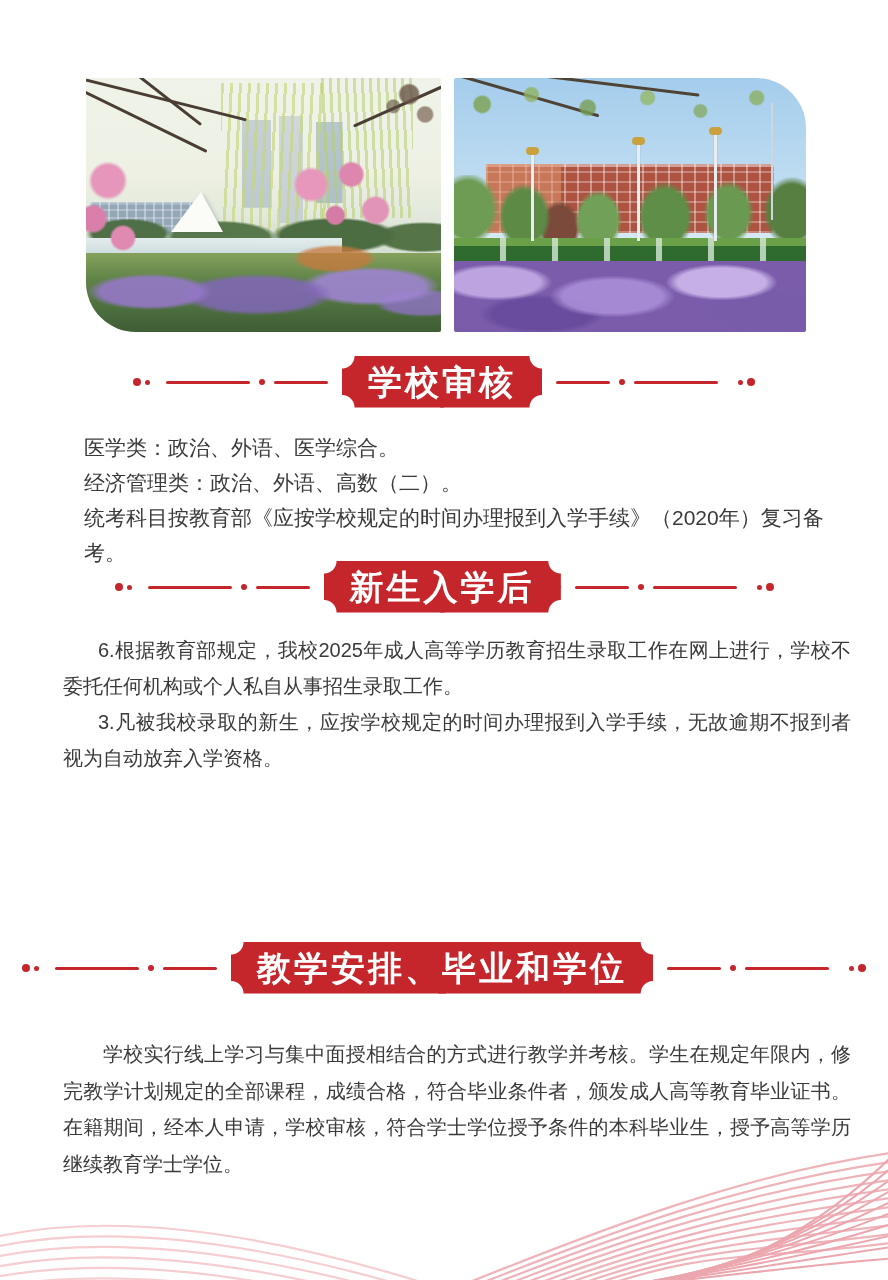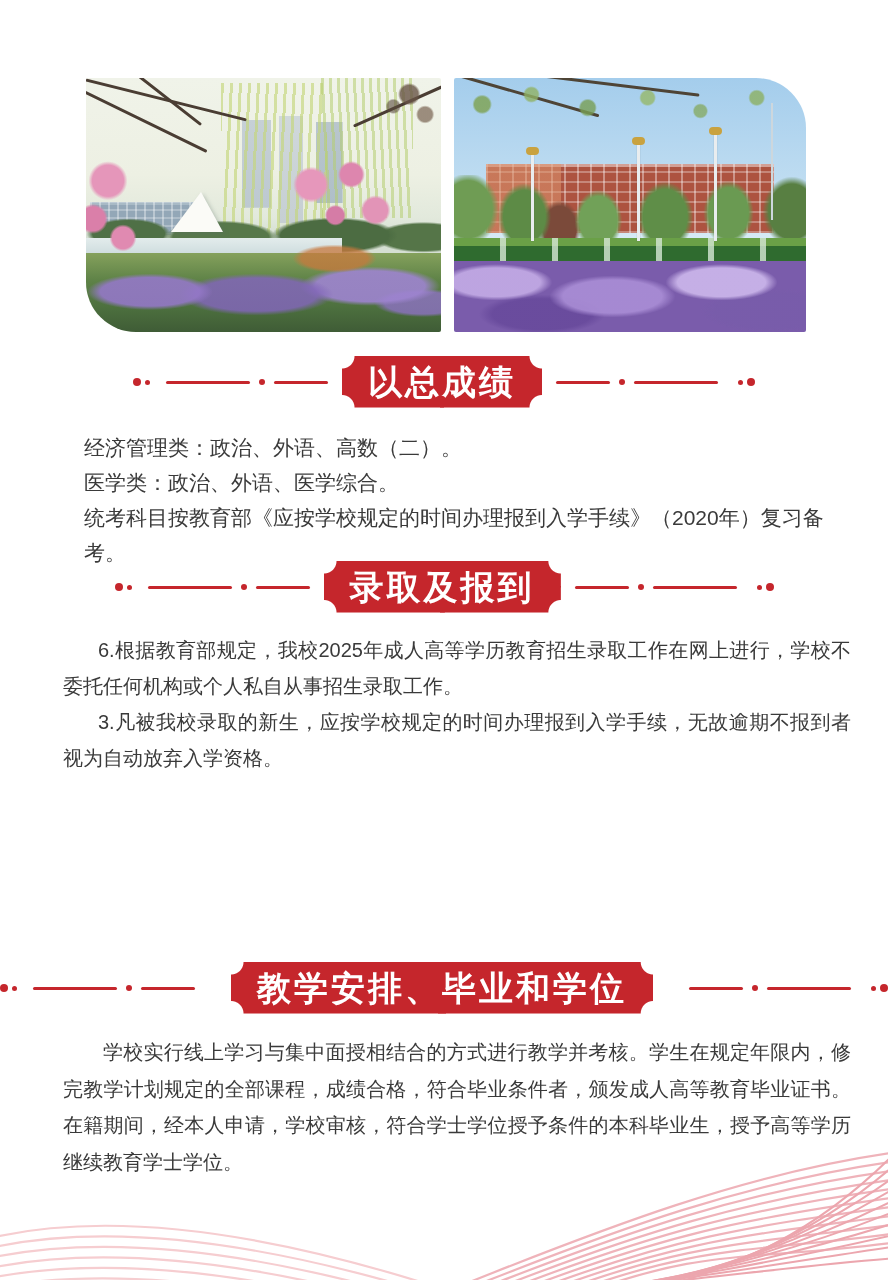--- a/index.html
+++ b/index.html
@@ -119,21 +119,21 @@
       radial-gradient(circle 14px at 8% 40%,rgba(128,164,88,.85) 0 55%,transparent 70%),
       radial-gradient(circle 12px at 22% 25%,rgba(144,178,100,.8) 0 55%,transparent 70%),
       radial-gradient(circle 13px at 38% 45%,rgba(120,158,84,.8) 0 55%,transparent 70%),
       radial-gradient(circle 12px at 55% 30%,rgba(150,184,106,.8) 0 55%,transparent 70%),
       radial-gradient(circle 11px at 70% 50%,rgba(132,168,92,.75) 0 55%,transparent 70%),
       radial-gradient(circle 12px at 86% 30%,rgba(140,176,98,.8) 0 55%,transparent 70%);}
 
   
   .banner{position:absolute;left:0;right:0;display:flex;justify-content:center;
     align-items:center;z-index:2;}
-  .banner-1{top:356px;} .banner-2{top:561px;} .banner-3{top:962px;justify-content:space-between;}
+  .banner-1{top:356px;} .banner-2{top:561px;} .banner-3{top:942px;}
   .orn{display:flex;align-items:center;}
   .dot-lg{width:8px;height:8px;border-radius:50%;background:#c5262c;}
   .dot-sm{width:5px;height:5px;border-radius:50%;background:#c5262c;margin-left:4px;}
   .dot-md{width:6px;height:6px;border-radius:50%;background:#c5262c;margin:0 9px;}
   .dash-long{width:84px;height:3px;border-radius:2px;background:#c5262c;margin-left:16px;}
   .dash-short{width:54px;height:3px;border-radius:2px;background:#c5262c;}
   .orn-right .dash-long{margin-left:0;margin-right:16px;}
   .plaque{height:52px;line-height:52px;padding:0 26px;margin:0 14px;
     color:#ffffff;font-family:"DejaVu Serif",serif;font-weight:bold;
     font-size:34px;letter-spacing:3px;white-space:nowrap;
@@ -142,21 +142,21 @@
       radial-gradient(circle 13px at 100% 0,    rgba(0,0,0,0) 12px,#c5262c 13px) top right   /51% 51% no-repeat,
       radial-gradient(circle 13px at 0 100%,    rgba(0,0,0,0) 12px,#c5262c 13px) bottom left /51% 51% no-repeat,
       radial-gradient(circle 13px at 100% 100%, rgba(0,0,0,0) 12px,#c5262c 13px) bottom right/51% 51% no-repeat;}
 
   
   .text-block{position:absolute;z-index:2;color:#3a3a3a;}
   .sec1{left:84px;top:430px;width:770px;font-size:21px;line-height:35px;}
   .sec1 p{margin:0;}
   .sec2{left:63px;top:632px;width:788px;font-size:20px;line-height:36px;text-align:justify;}
   .sec2 p{margin:0;text-indent:1.75em;}
-  .sec3{left:63px;top:1036px;width:788px;font-size:20px;line-height:36.5px;text-align:justify;font-family:Liberation Mono, monospace;}
+  .sec3{left:63px;top:1036px;width:788px;font-size:20px;line-height:36.5px;text-align:justify;}
   .sec3 p{margin:0;text-indent:2em;}
 </style>
 </head>
 <body>
 
 <div class="page">
 
   <svg class="deco-svg" viewBox="0 0 888 1280">
     <g fill="none" stroke="#f6cdd0" stroke-width="2.2">
       <path d="M-10,1238 Q170,1196 470,1298"></path>
@@ -230,45 +230,45 @@
   </div>
 
   <div class="banner banner-1">
     <div class="orn orn-left">
       <span class="dot-lg"></span>
         <span class="dot-sm"></span>
       <span class="dash-long"></span>
       <span class="dot-md"></span>
       <span class="dash-short"></span>
     </div>
-    <div class="plaque">以总成绩</div>
+    <div class="plaque">学校审核</div>
     <div class="orn orn-right">
       <span class="dash-short"></span>
       <span class="dot-md"></span>
       <span class="dash-long"></span>
       <span class="dot-sm"></span>
         <span style="margin-left:4px" class="dot-lg"></span>
     </div>
   </div>
 
   <div class="text-block sec1">
+    <p>医学类：政治、外语、医学综合。</p>
     <p>经济管理类：政治、外语、高数（二）。</p>
-    <p>医学类：政治、外语、医学综合。</p>
     <p>统考科目按教育部《应按学校规定的时间办理报到入学手续》（2020年）复习备考。</p>
   </div>
 
   <div class="banner banner-2">
     <div class="orn orn-left">
       <span class="dot-lg"></span>
         <span class="dot-sm"></span>
       <span class="dash-long"></span>
       <span class="dot-md"></span>
       <span class="dash-short"></span>
     </div>
-    <div class="plaque">录取及报到</div>
+    <div class="plaque">新生入学后</div>
     <div class="orn orn-right">
       <span class="dash-short"></span>
       <span class="dot-md"></span>
       <span class="dash-long"></span>
       <span class="dot-sm"></span>
         <span style="margin-left:4px" class="dot-lg"></span>
     </div>
   </div>
 
   <div class="text-block sec2">

